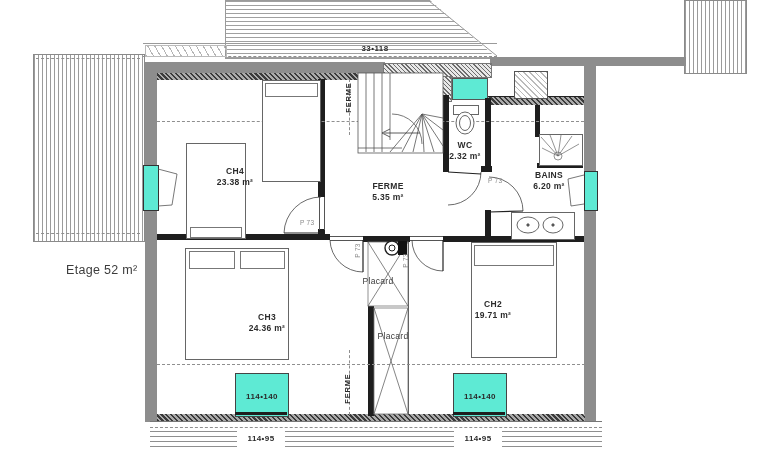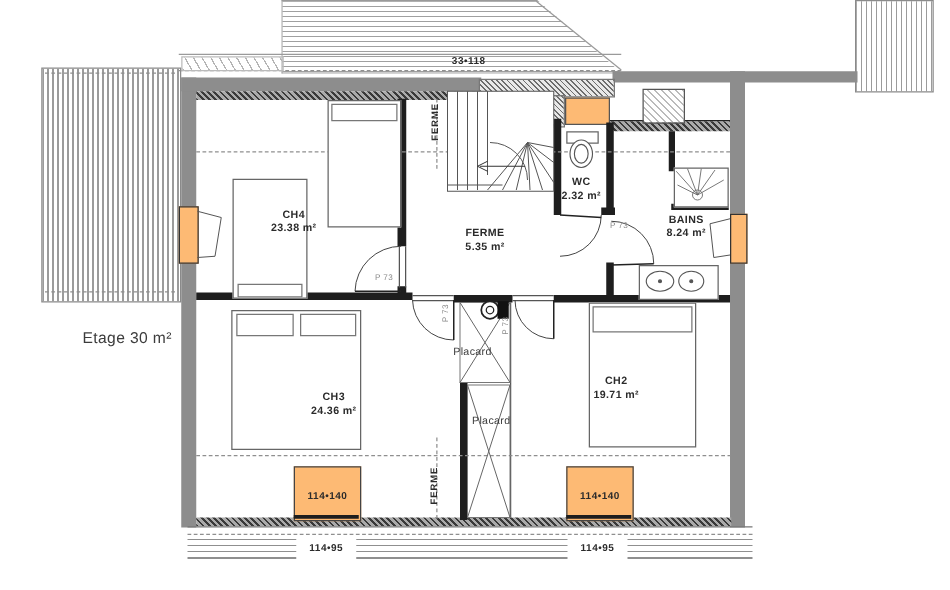--- a/index.html
+++ b/index.html
@@ -9,21 +9,21 @@
   .wall{background:#8d8d8d;}
   .bwall{background:#1e1e1e;}
   .thin{background:#555;}
   .hatchV{background:repeating-linear-gradient(90deg,#9b9b9b 0 1px,transparent 1px 4px);
           border:1px solid #8a8a8a;}
   .hatchH{background:repeating-linear-gradient(180deg,#a0a0a0 0 1px,transparent 1px 4px);
           border:1px solid #9a9a9a;border-right:none;}
   .insul{background:repeating-linear-gradient(45deg,#3a3a3a 0 1.5px,#aaa 1.5px 3.5px);}
   .bay{background:repeating-linear-gradient(45deg,#6d6d6d 0 1px,#e8e8e8 1px 3px);border:1px solid #777;}
   .veluxbox{background:repeating-linear-gradient(45deg,#bbb 0 1px,#fff 1px 4px);border:1px solid #555;}
-  .whitebox{background:#fdba74;border:1px solid #555;}
+  .whitebox{background:#5eead4;border:1px solid #555;}
   .furn{background:#fff;border:1px solid #666;}
   .pillow{background:#fff;border:1px solid #777;}
   .dashH{border-top:1px dashed #8f8f8f;}
   .dashV{border-left:1px dashed #8f8f8f;}
   .lineH{border-top:1px solid #9a9a9a;}
   .stripes{background:repeating-linear-gradient(180deg,#8f8f8f 0 1px,transparent 1px 5px);}
   .roomlbl{color:#2b2b2b;font-size:8.5px;font-weight:700;line-height:11px;text-align:center;
            letter-spacing:0.3px;white-space:nowrap;}
   .roomlbl span{display:block;}
   .dim{color:#2b2b2b;font-size:8px;font-weight:700;letter-spacing:0.4px;white-space:nowrap;text-align:center;}
@@ -213,33 +213,33 @@
     </g>
 
     <g stroke="#555" stroke-width="0.9" fill="#fff">
       <ellipse cx="528" cy="225" rx="11" ry="8"></ellipse>
       <ellipse cx="553" cy="225" rx="10" ry="8"></ellipse>
       <circle cx="528" cy="225" r="1.2" fill="#555"></circle>
       <circle cx="553" cy="225" r="1.2" fill="#555"></circle>
     </g>
   </svg>
 
-  <div class="abs title" style="left:66px;top:263px;">Etage 30 m²</div>
+  <div class="abs title" style="left:66px;top:263px;">Etage 52 m²</div>
 
   <div class="abs roomlbl" style="left:203px;top:136px;width:64px;margin-top:30px;">
     <span>CH4</span>
     <span>23.38 m²</span>
   </div>
   <div class="abs roomlbl" style="left:433px;top:140px;width:64px;">
     <span>WC</span>
     <span>2.32 m²</span>
   </div>
   <div class="abs roomlbl" style="left:517px;top:170px;width:64px;">
     <span>BAINS</span>
-    <span>8.24 m²</span>
+    <span>6.20 m²</span>
   </div>
   <div class="abs roomlbl" style="left:356px;top:181px;width:64px;">
     <span>FERME</span>
     <span>5.35 m²</span>
   </div>
   <div class="abs roomlbl" style="left:235px;top:312px;width:64px;">
     <span>CH3</span>
     <span>24.36 m²</span>
   </div>
   <div class="abs roomlbl" style="left:461px;top:299px;width:64px;">

